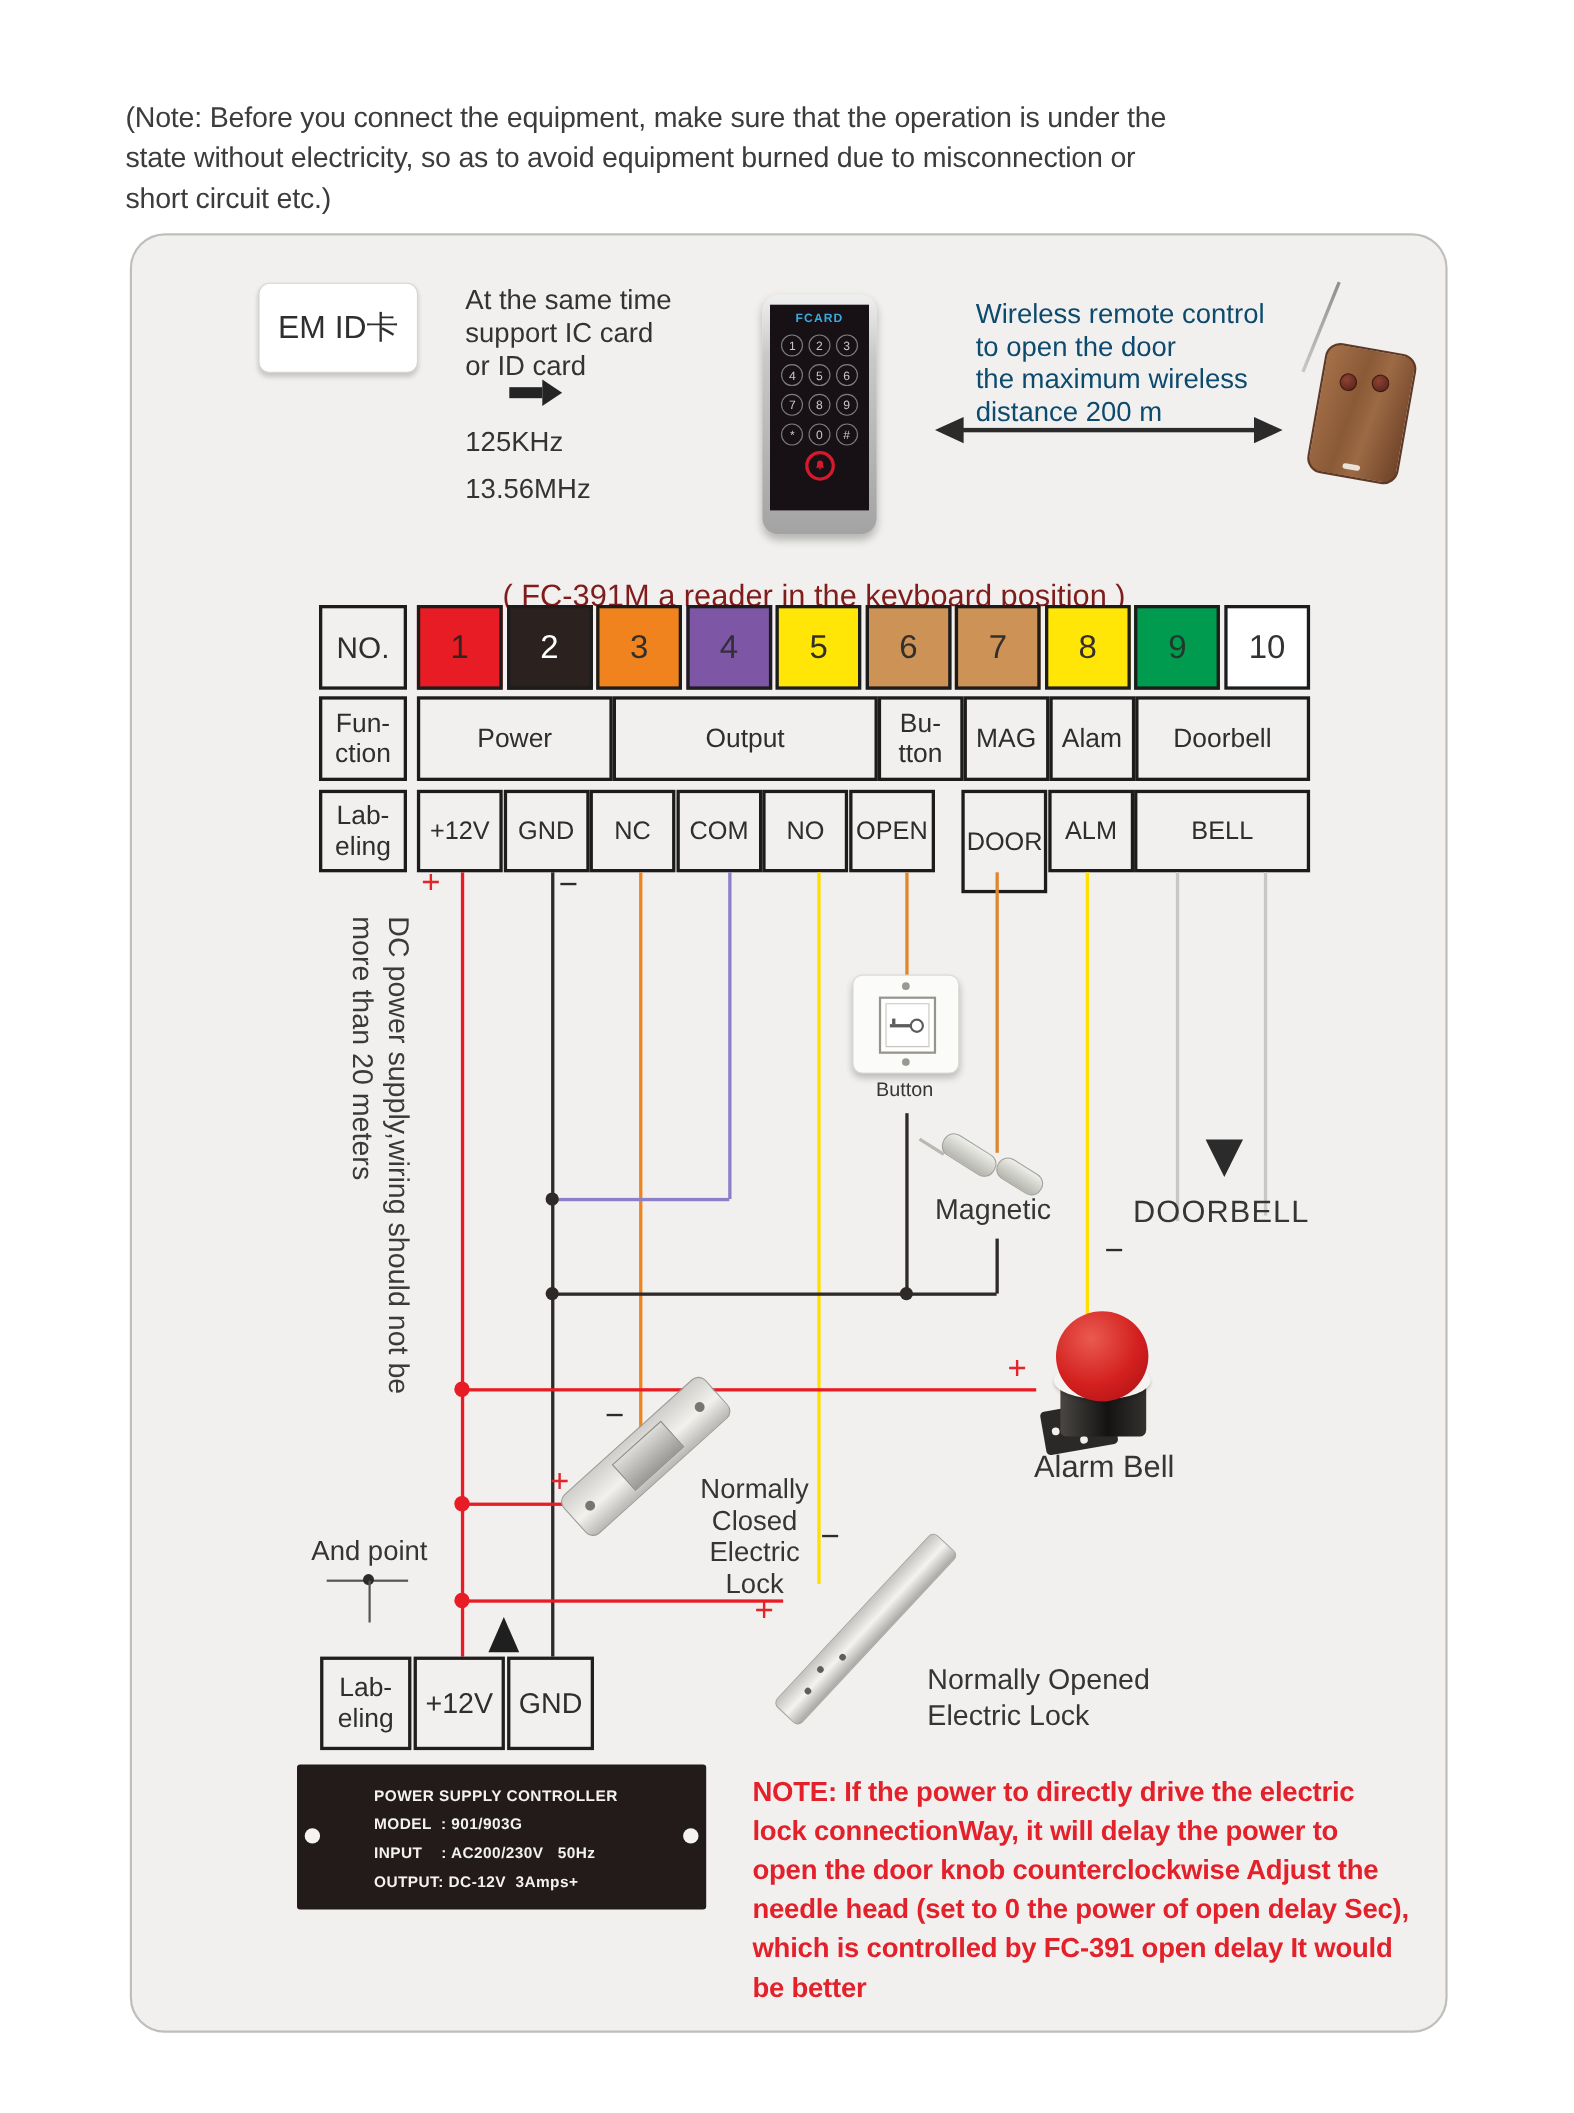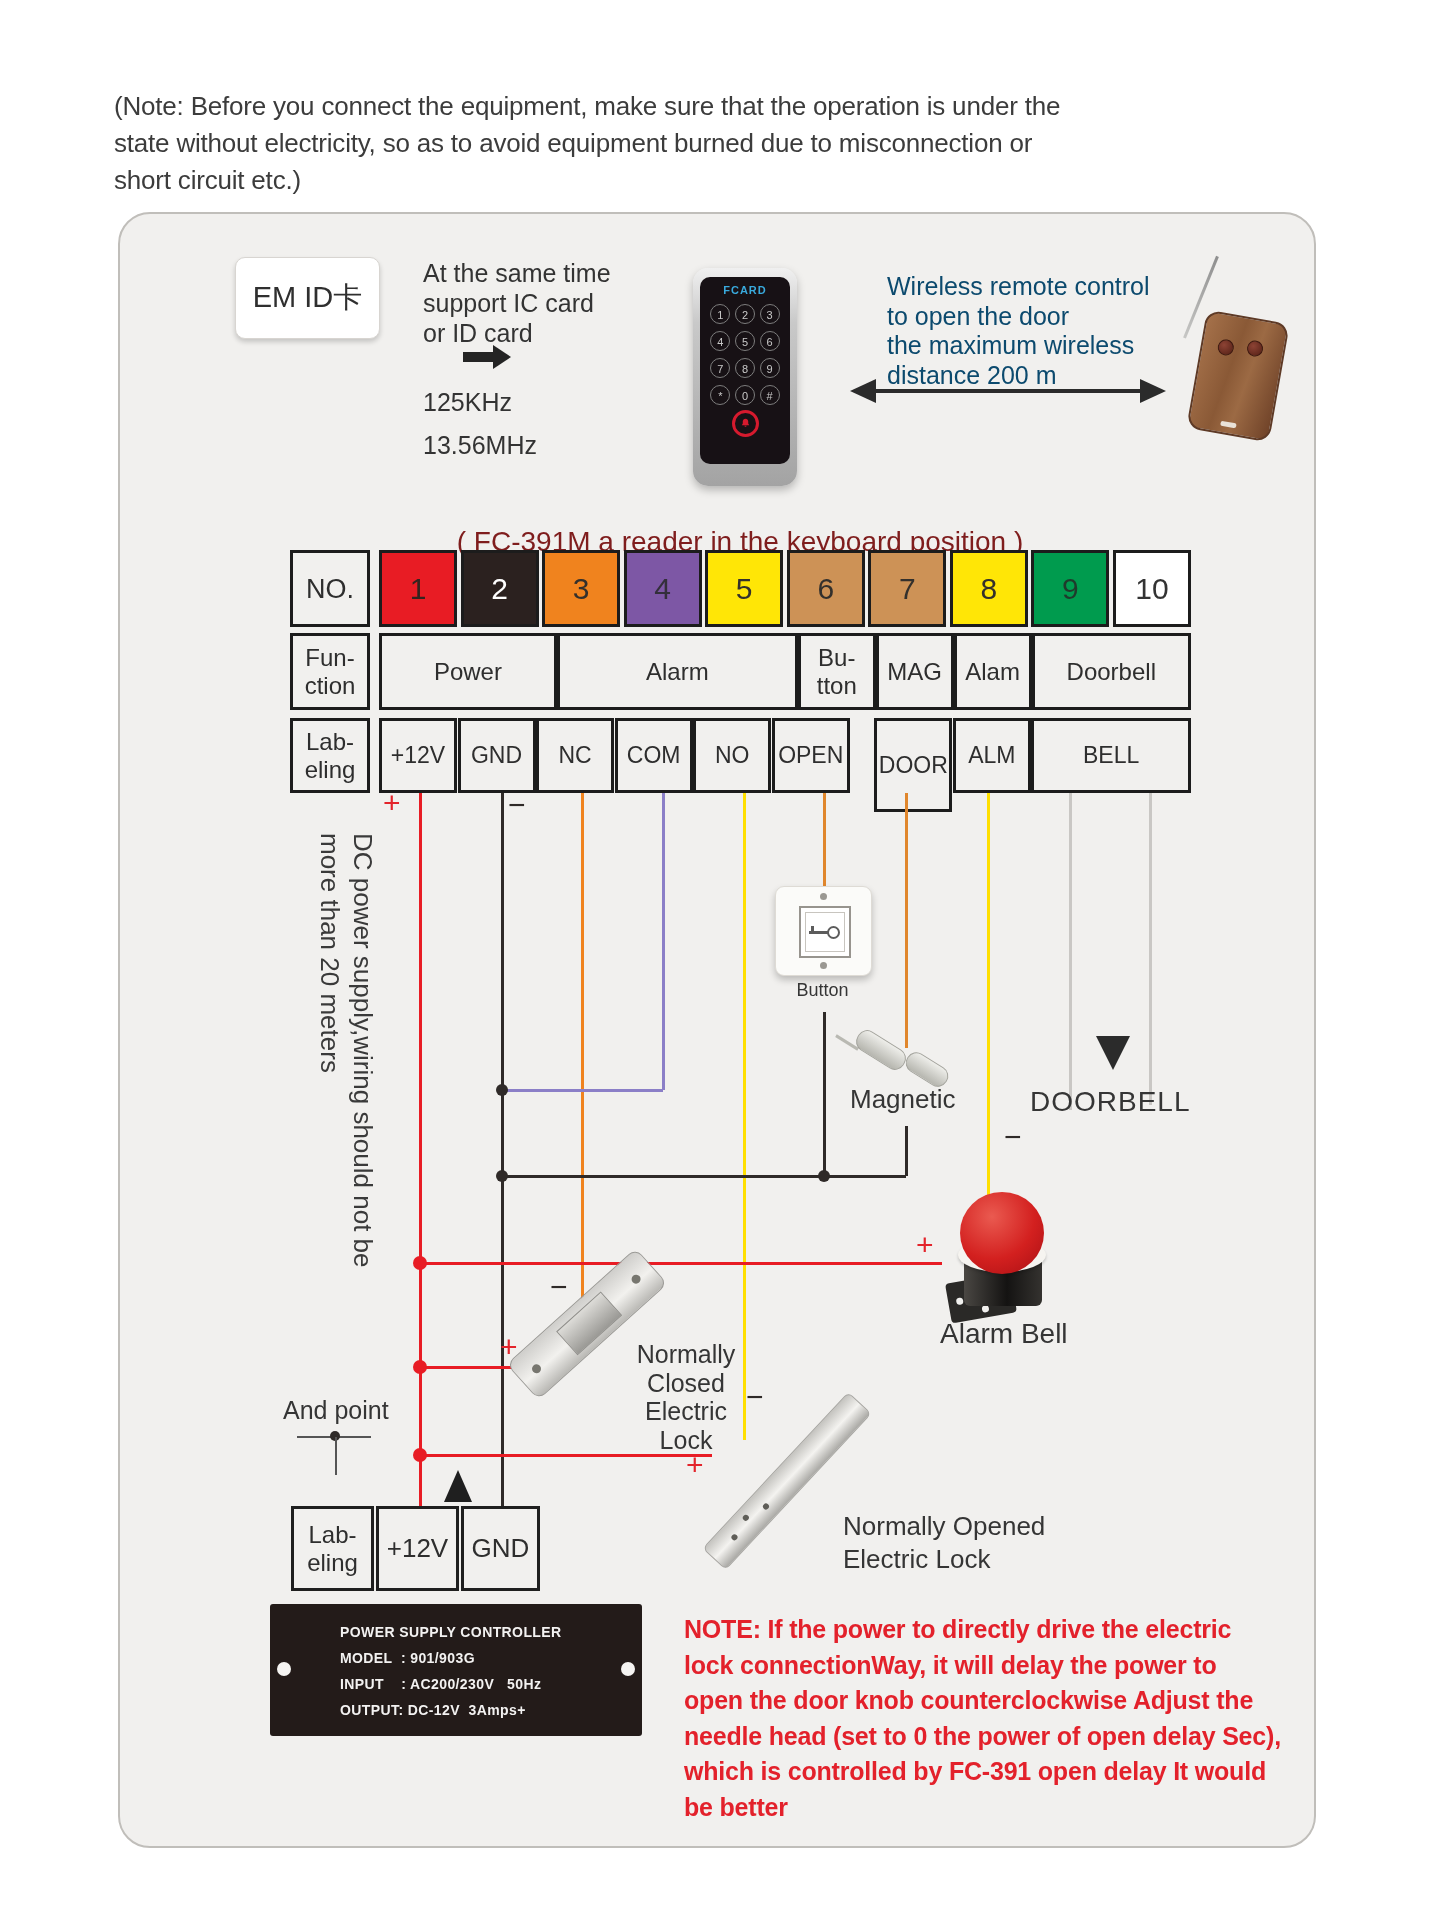--- a/index.html
+++ b/index.html
@@ -19,21 +19,21 @@
   .support{left:423px;top:258px;font-size:25px;line-height:30px;color:#333;}
   .freqs{left:423px;top:381px;font-size:25px;line-height:43px;color:#333;}
   .arrow-right{left:463px;top:352px;width:30px;height:10px;background:#242424;}
   .arrow-right::after{content:"";position:absolute;left:30px;top:-7px;border-left:18px solid #242424;
         border-top:12px solid transparent;border-bottom:12px solid transparent;}
 
   
   .keypad{left:693px;top:268px;width:104px;height:218px;border-radius:15px;
           background:linear-gradient(180deg,#f0f0f0 0%,#c9c9c9 25%,#a3a3a3 100%);
           box-shadow:0 4px 8px rgba(0,0,0,.25);}
-  .kp-screen{position:absolute;left:7px;right:7px;top:9px;bottom:22px;background:#171115;border-radius:10px;}
+  .kp-screen{position:absolute;left:7px;right:7px;top:9px;bottom:22px;background:#171115;border-radius:0;}
   .kp-brand{display:block;text-align:center;margin-top:7px;font-size:11px;font-weight:bold;
             letter-spacing:1px;color:#39aadd;}
   .kp-grid{display:grid;grid-template-columns:repeat(3,1fr);justify-items:center;row-gap:7px;
            padding:8px 8px 0 8px;}
   .kp-key{width:20px;height:20px;border:1.5px solid #7d7d7d;border-radius:50%;color:#c9c9c9;
           font-size:11px;line-height:20px;text-align:center;box-sizing:border-box;}
   .kp-bell{display:flex;justify-content:center;margin-top:5px;}
   .kp-bell-ring{width:27px;height:27px;border:3.5px solid #d61a2e;border-radius:50%;
           display:flex;align-items:center;justify-content:center;box-sizing:border-box;}
 
@@ -213,21 +213,21 @@
       <div class="cell pin-cell" style="background: rgb(125, 87, 165); color: rgb(51, 47, 58);">4</div>
       <div class="cell pin-cell" style="background: rgb(255, 230, 6); color: rgb(51, 48, 44);">5</div>
       <div class="cell pin-cell" style="background: rgb(205, 146, 86); color: rgb(51, 48, 44);">6</div>
       <div class="cell pin-cell" style="background: rgb(205, 146, 86); color: rgb(51, 48, 44);">7</div>
       <div class="cell pin-cell" style="background: rgb(255, 230, 6); color: rgb(51, 48, 44);">8</div>
       <div class="cell pin-cell" style="background: rgb(0, 155, 78); color: rgb(31, 58, 44);">9</div>
       <div class="cell pin-cell" style="background: rgb(255, 255, 255); color: rgb(51, 51, 51);">10</div>
     </div>
   <div class="abs trow" style="top:633px;" id="fn-row">
       <div class="cell fn-cell" style="width: 178px; height: 77px;">Power</div>
-      <div class="cell fn-cell" style="width: 241.111px; height: 77px;">Alarm</div>
+      <div class="cell fn-cell" style="width: 241.111px; height: 77px;">Output</div>
       <div class="cell fn-cell" style="width: 78px; height: 77px;">Bu-
 tton</div>
       <div class="cell fn-cell" style="width: 78px; height: 77px;">MAG</div>
       <div class="cell fn-cell" style="width: 78px; height: 77px;">Alam</div>
       <div class="cell fn-cell" style="width: 159.556px; height: 77px;">Doorbell</div>
     </div>
   <div class="abs trow" style="top:718px;" id="lb-row">
       <div class="cell lb-cell" style="width: 78px; height: 75px;">+12V</div>
       <div class="cell lb-cell" style="width: 78px; height: 75px;">GND</div>
       <div class="cell lb-cell" style="width: 78px; height: 75px;">NC</div>

